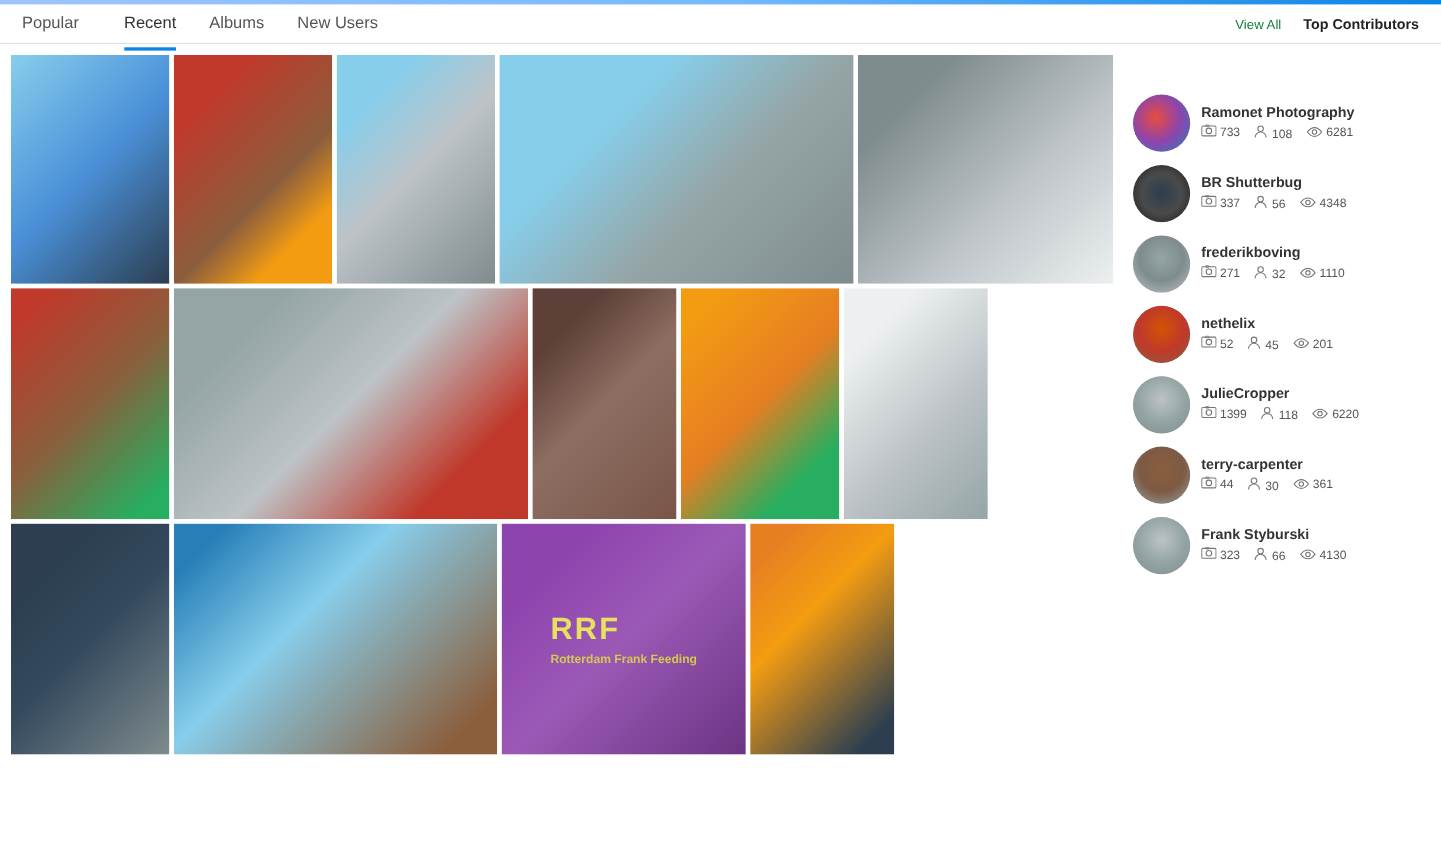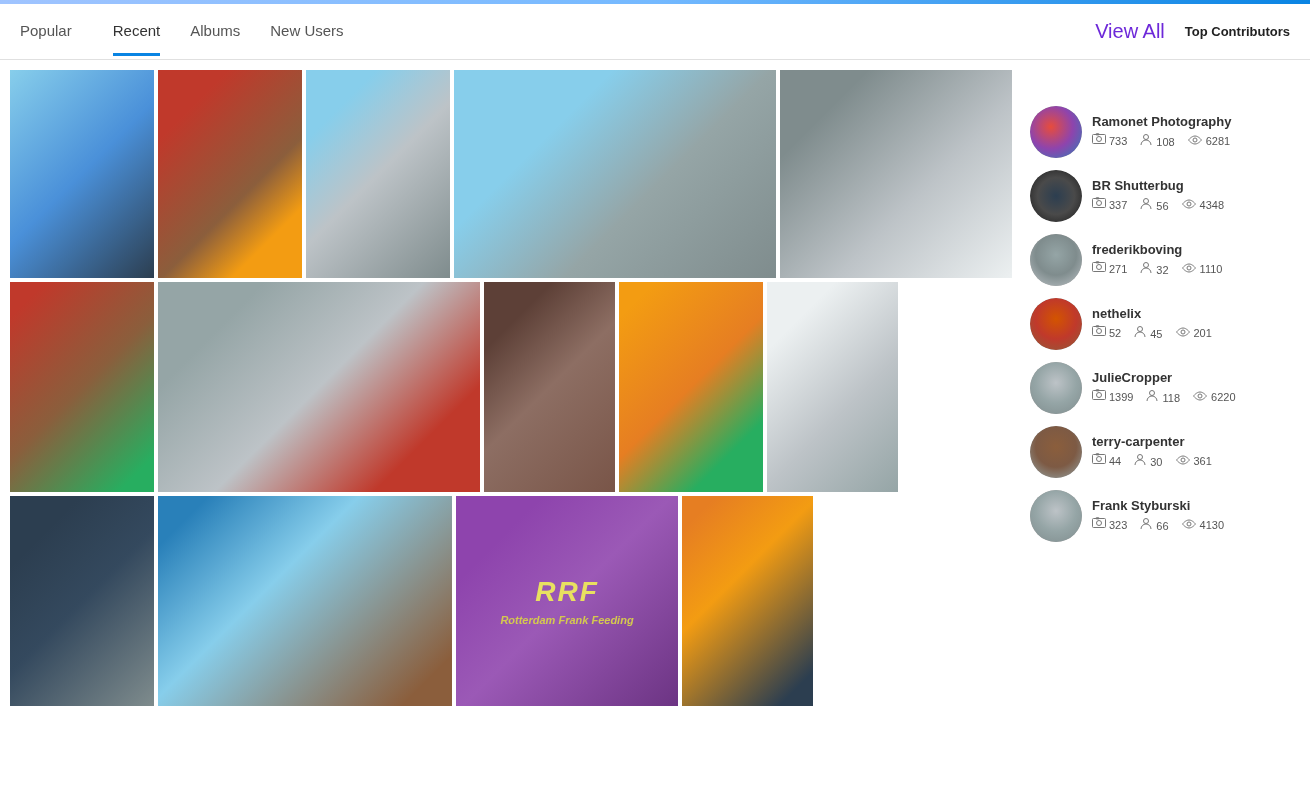--- a/index.html
+++ b/index.html
@@ -8,21 +8,21 @@
     .top-bar {
       height: 4px;
       background: linear-gradient(to right, #a0c4ff, #74b9ff, #0984e3);
     }
 
     .nav-bar {
       display: flex;
       align-items: center;
       padding: 0 20px;
       border-bottom: 1px solid #e0e0e0;
-      height: 56px;
+      height: 36px;
     }
 
     .nav-tabs {
       display: flex;
       gap: 30px;
       flex: 1;
     }
 
     .nav-tab {
       font-size: 15px;
@@ -41,22 +41,22 @@
       margin-left: 11px;
     }
 
     .nav-right {
       display: flex;
       align-items: center;
       gap: 20px;
     }
 
     .view-all-link {
-      color: #6d28d9;
-      font-size: 20px;
+      color: #15803d;
+      font-size: 12px;
       cursor: pointer;
       text-decoration: none;
     }
 
     .top-contributors-label {
       font-size: 13px;
       font-weight: 600;
       color: #222;
     }
 
@@ -257,21 +257,21 @@
 
     <div class="photo-row row3">
       <div class="photo-cell cell-a">
         <div class="photo-placeholder bg-street"></div>
       </div>
       <div class="photo-cell cell-b">
         <div class="photo-placeholder bg-tower"></div>
       </div>
       <div class="photo-cell cell-c">
         <div class="photo-placeholder bg-rrf" style="display:flex;align-items:center;justify-content:center;">
-          <div style="color:#e8e060;font-size:22px;font-weight:700;text-align:center;padding:10px;font-style:italic;">
+          <div style="color:#e8e060;font-size:22px;font-weight:700;padding:10px;">
             <div style="font-size:28px;letter-spacing:2px;">RRF</div>
             <div style="font-size:11px;margin-top:6px;color:#d4c850;">Rotterdam Frank Feeding</div>
           </div>
         </div>
       </div>
       <div class="photo-cell cell-d">
         <div class="photo-placeholder bg-sunset"></div>
       </div>
     </div>
 

